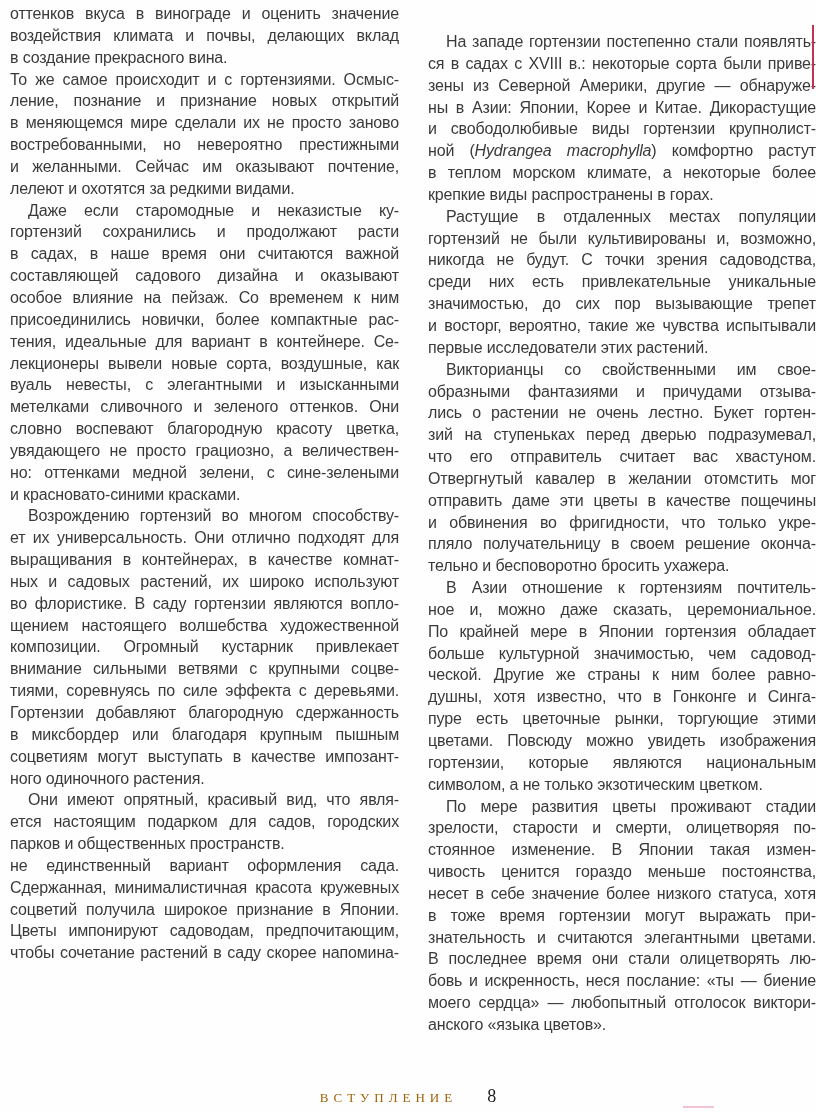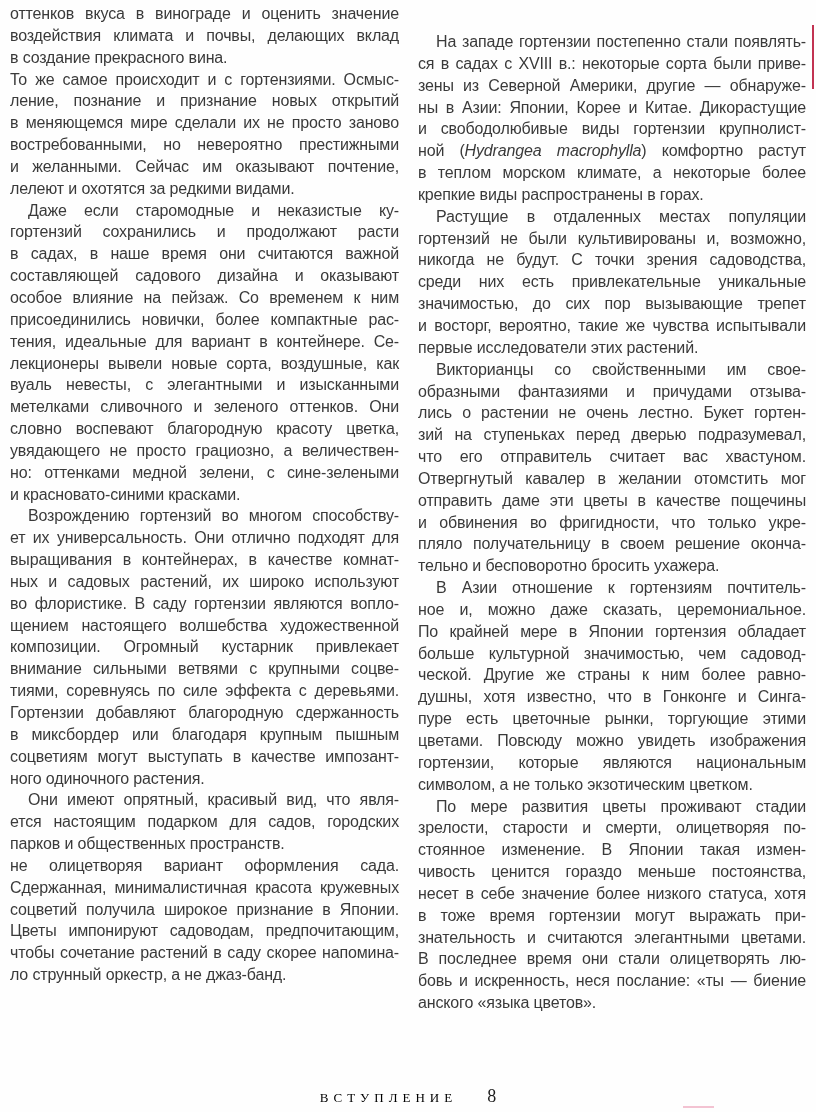--- a/index.html
+++ b/index.html
@@ -11,21 +11,21 @@
     overflow: hidden;
     font-family: "Liberation Sans", "DejaVu Sans", sans-serif;
     color: #3a3a3a;
   }
   .columns {
     position: absolute;
     top: 3px;
     left: 10px;
     width: 796px;
     display: flex;
-    gap: 19px;
+    gap: 29px;
   }
   .col { flex: 0 0 auto; }
   .col-left  { width: 389px; }
   .col-right { width: 388px; margin-top: 28px; }
   .para { margin: 0; }
   .line {
     font-size: 16px;
     line-height: 21.85px;
     letter-spacing: -0.15px;
     text-align: justify;
@@ -41,21 +41,21 @@
     left: 0;
     width: 100%;
     display: flex;
     justify-content: center;
     align-items: baseline;
   }
   .section-label {
     font-family: "Liberation Serif", "DejaVu Serif", serif;
     font-size: 13px;
     letter-spacing: 5px;
-    color: #000000;
+    color: #a16207;
   }
   .page-number {
     font-family: "Liberation Serif", "DejaVu Serif", serif;
     font-size: 18px;
     color: #1e1e1e;
     margin-left: 30px;
   }
   .red-edge-mark {
     position: absolute;
     top: 25px;
@@ -121,26 +121,25 @@
           <div class="line">в миксбордер или благодаря крупным пышным</div>
           <div class="line">соцветиям могут выступать в качестве импозант-</div>
           <div class="line last">ного одиночного растения.</div>
         </div>
         <div class="para">
           <div class="line indent">Они имеют опрятный, красивый вид, что явля-</div>
           <div class="line">ется настоящим подарком для садов, городских</div>
           <div class="line last">парков и общественных пространств.</div>
         </div>
         <div class="para">
-          <div class="line">не олицетворяя вариант оформления сада.</div>
+          <div class="line">не единственный вариант оформления сада.</div>
           <div class="line">Сдержанная, минималистичная красота кружевных</div>
           <div class="line">соцветий получила широкое признание в Японии.</div>
           <div class="line">Цветы импонируют садоводам, предпочитающим,</div>
           <div class="line">чтобы сочетание растений в саду скорее напомина-</div>
-          <div class="line last">ло струнный оркестр, а не джаз-банд.</div>
         </div>
       </div>
     <div class="col col-right">
         <div class="para">
           <div class="line indent">На западе гортензии постепенно стали появлять-</div>
           <div class="line">ся в садах с XVIII в.: некоторые сорта были приве-</div>
           <div class="line">зены из Северной Америки, другие — обнаруже-</div>
           <div class="line">ны в Азии: Японии, Корее и Китае. Дикорастущие</div>
           <div class="line">и свободолюбивые виды гортензии крупнолист-</div>
           <div class="line">ной (<i>Hydrangea macrophylla</i>) комфортно растут</div>
@@ -183,20 +182,21 @@
         <div class="para">
           <div class="line indent">По мере развития цветы проживают стадии</div>
           <div class="line">зрелости, старости и смерти, олицетворяя по-</div>
           <div class="line">стоянное изменение. В Японии такая измен-</div>
           <div class="line">чивость ценится гораздо меньше постоянства,</div>
           <div class="line">несет в себе значение более низкого статуса, хотя</div>
           <div class="line">в тоже время гортензии могут выражать при-</div>
           <div class="line">знательность и считаются элегантными цветами.</div>
           <div class="line">В последнее время они стали олицетворять лю-</div>
           <div class="line">бовь и искренность, неся послание: «ты — биение</div>
+          <div class="line">моего сердца» — любопытный отголосок виктори-</div>
           <div class="line last">анского «языка цветов».</div>
         </div>
       </div>
   </div>
 
   <div class="footer">
     <span class="section-label">ВСТУПЛЕНИЕ</span>
     <span class="page-number">8</span>
   </div>
 

